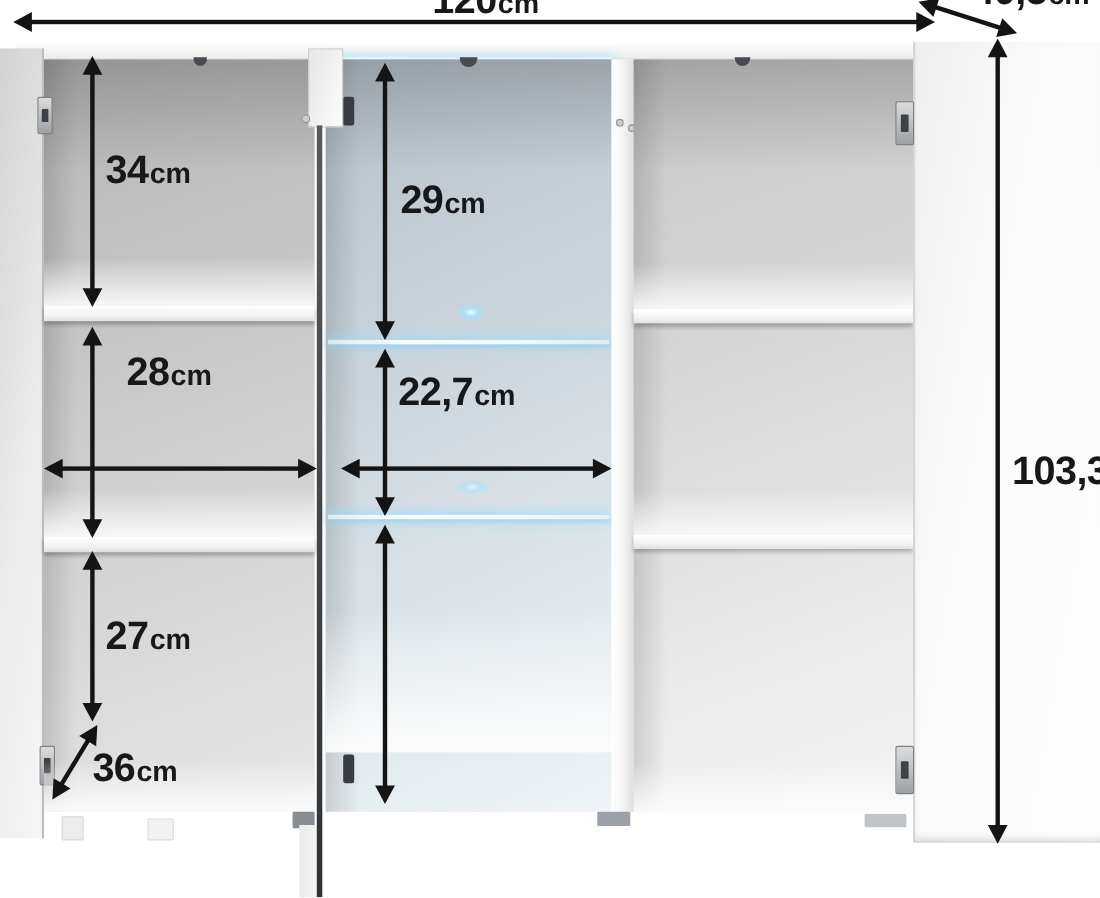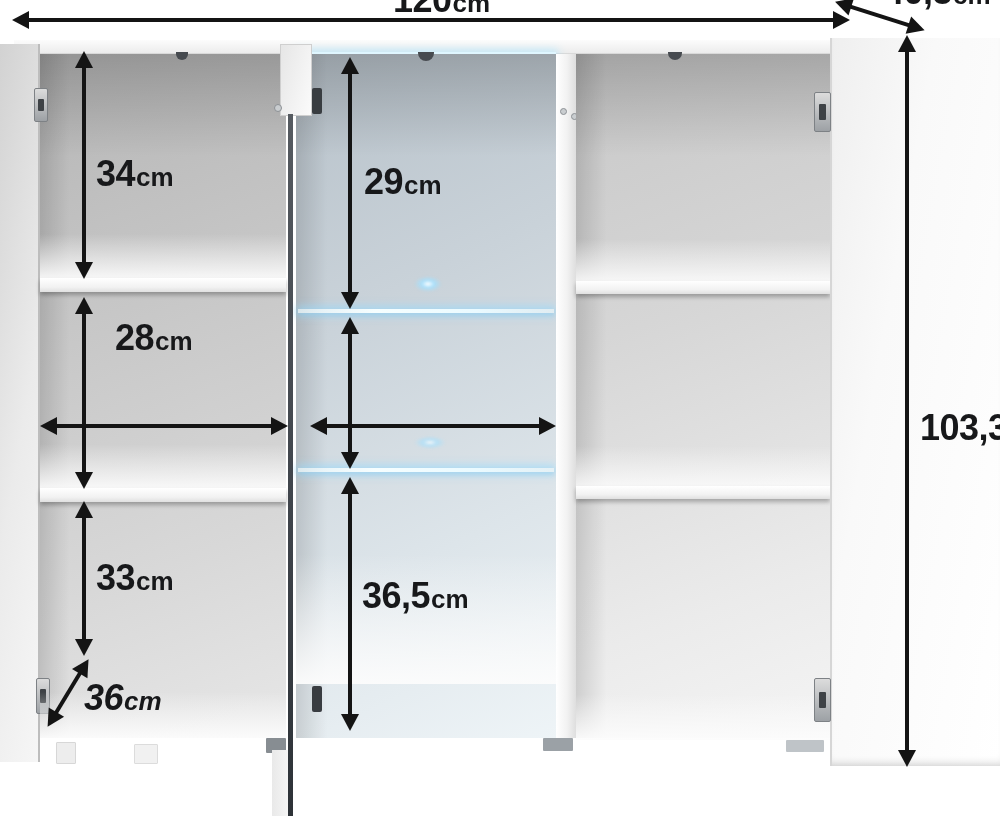--- a/index.html
+++ b/index.html
@@ -147,50 +147,50 @@
   <div class="lbl" style="left:884px;top:-26px;">
     <span class="n">40,5</span><span class="u">cm</span>
   </div>
 
   <div class="dv" style="left:905px;top:51px;height:700px;"></div>
   <div class="lbl" style="left:920px;top:410px;">
     <span class="n">103,3</span>
   </div>
 
   <div class="dv" style="left:82px;top:67px;height:196px;"></div>
-  <div class="lbl" style="left:96px;top:156px;text-align:center;">
+  <div class="lbl" style="left:96px;top:136px;text-align:center;">
     <span class="n">34</span><span class="u">cm</span>
   </div>
 
   <div class="dv" style="left:82px;top:313px;height:160px;"></div>
   <div class="lbl" style="left:96px;top:320px;margin-left:19px;">
     <span class="n">28</span><span class="u">cm</span>
   </div>
 
   <div class="dh" style="left:56px;top:424px;width:216px;"></div>
 
   <div class="dv" style="left:82px;top:517px;height:123px;"></div>
   <div class="lbl" style="left:96px;top:560px;">
-    <span class="n">33</span><span class="u">cm</span>
+    <span class="n">27</span><span class="u">cm</span>
   </div>
 
   <div class="diag" style="left:88px;top:658px;width:77px;transform:rotate(121.2deg);">
     <div class="dh" style="left:15px;top:0;width:47px;"></div>
   </div>
-  <div class="lbl" style="left:84px;top:680px;font-style:italic;">
+  <div class="lbl" style="left:84px;top:680px;">
     <span class="n">36</span><span class="u">cm</span>
   </div>
 
   <div class="dv" style="left:348px;top:73px;height:220px;"></div>
   <div class="lbl" style="left:364px;top:164px;">
     <span class="n">29</span><span class="u">cm</span>
   </div>
 
   <div class="dv" style="left:348px;top:333px;height:120px;"></div>
+  <div class="lbl" style="left:362px;top:338px;">
+    <span class="n">22,7</span><span class="u">cm</span>
+  </div>
 
   <div class="dh" style="left:326px;top:424px;width:214px;"></div>
 
   <div class="dv" style="left:348px;top:493px;height:222px;"></div>
-  <div class="lbl" style="left:362px;top:578px;">
-    <span class="n">36,5</span><span class="u">cm</span>
-  </div>
 
 </div>
 
 </body></html>

